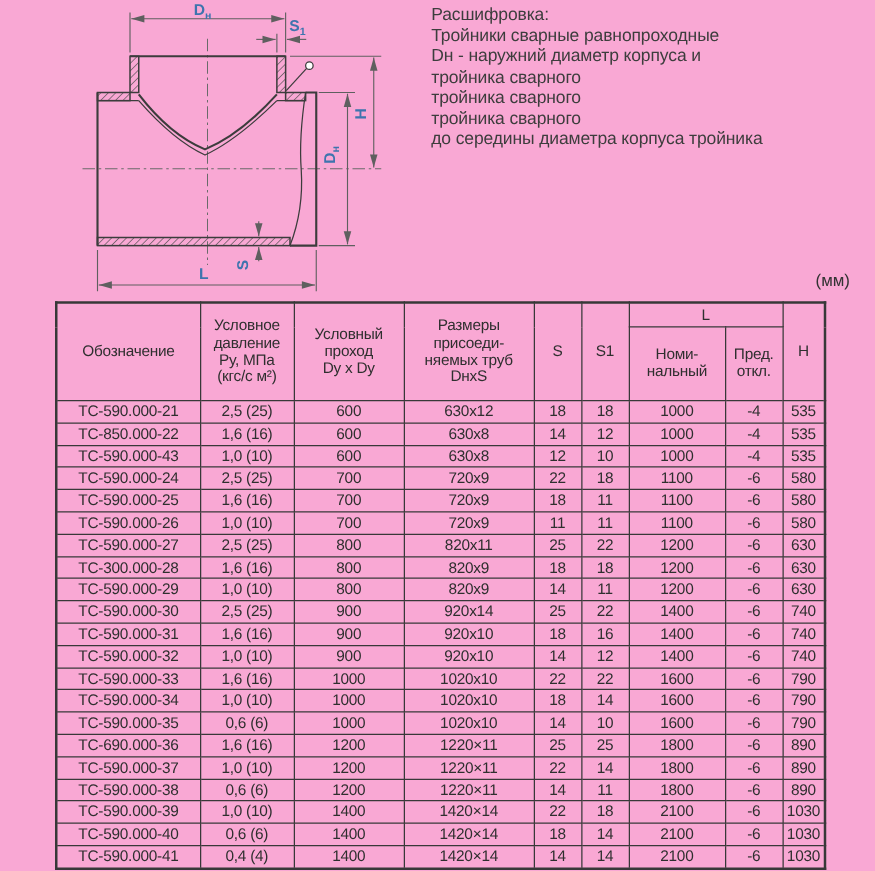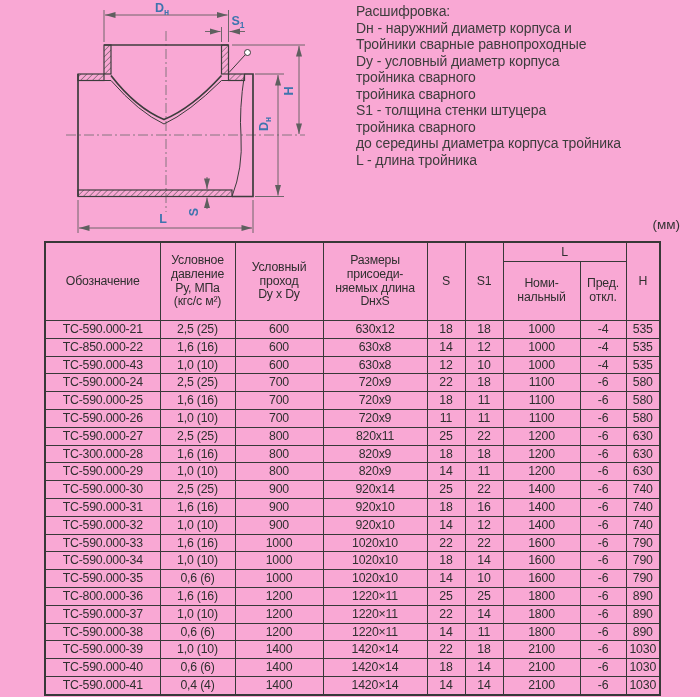--- a/index.html
+++ b/index.html
@@ -10,21 +10,21 @@
   .thick{stroke-width:1.7;}
   .thin{stroke-width:1;}
   .wall{fill:url(#hatch);stroke:#3c3c3c;stroke-width:1.2;}
   .cl{stroke:#6a6a6a;stroke-width:.8;stroke-dasharray:10 3 2 3;fill:none;}
   .dim{stroke:#5f5f5f;stroke-width:.9;fill:none;}
   .dim-label{font-family:"Liberation Sans",sans-serif;font-size:12.5px;font-weight:bold;
              fill:#3e74ae;text-anchor:middle;}
   .dim-label .sub{font-size:8.5px;}
   .legend{position:absolute;left:345px;top:3px;width:352px;font-size:14px;
           line-height:16.55px;color:#3d3d3d;letter-spacing:-0.1px;}
-  .legend-line{white-space:nowrap;margin-left:11px;}
+  .legend-line{white-space:nowrap;}
   .units{position:absolute;top:217px;right:64px;font-size:13.5px;color:#333;}
   table.spec{position:absolute;left:44px;top:241px;width:615px;border-collapse:collapse;
              table-layout:fixed;border:2px solid #383838;}
   .spec th,.spec td{border:1px solid #383838;text-align:center;vertical-align:middle;
              padding:0;font-size:12.3px;color:#2f2f2f;letter-spacing:-0.2px;}
   .spec th{font-weight:normal;white-space:pre-line;line-height:13.8px;}
   .spec thead tr.h-top th.l-head{height:18px;line-height:16px;}
   .spec thead tr.h-sub th{height:58px;}
   .spec td{height:16.8px;line-height:16.8px;white-space:nowrap;}
 </style>
@@ -99,40 +99,37 @@
     <text class="dim-label" x="293" y="91" transform="rotate(-90 293 91)">H</text>
     <text class="dim-label" x="268" y="124" transform="rotate(-90 268 124)"><tspan>D</tspan><tspan class="sub" dy="3">н</tspan></text>
     <text class="dim-label" x="198" y="212" transform="rotate(-90 198 212)">S</text>
     <text class="dim-label" x="163" y="223">L</text>
   </svg>
 
   <div class="legend">
     <div class="legend-line">Расшифровка:</div>
     <div>
 
+        <div class="legend-line">Тройники сварные равнопроходные</div>
+
         <div class="legend-line">Dн - наружний диаметр корпуса и</div>
 
-        <div class="legend-line">Тройники сварные равнопроходные</div>
-
-
-        <div class="legend-line">Dy - условный диаметр корпуса</div>
+
 
         <div class="legend-line">тройника сварного</div>
 
 
         <div class="legend-line">тройника сварного</div>
 
-        <div class="legend-line">S1 - толщина стенки штуцера</div>
 
         <div class="legend-line">тройника сварного</div>
 
 
         <div class="legend-line">до середины диаметра корпуса тройника</div>
 
-        <div class="legend-line">L - длина тройника</div>
       </div>
   </div>
 
   <div class="units">(мм)</div>
 
   <table class="spec">
     <colgroup>
       <col style="width:115px">
         <col style="width:75px">
         <col style="width:88px">
@@ -148,21 +145,21 @@
         <th rowspan="2">Обозначение</th>
         <th rowspan="2">Условное
 давление
 Ру, МПа
 (кгс/с м²)</th>
         <th rowspan="2">Условный
 проход
 Dy x Dy</th>
         <th rowspan="2">Размеры
 присоеди-
-няемых длина
+няемых труб
 DнхS</th>
         <th rowspan="2">S</th>
         <th rowspan="2">S1</th>
         <th colspan="2" class="l-head">L</th>
         <th rowspan="2">H</th>
       </tr>
       <tr class="h-sub">
         <th>Номи-
 нальный</th>
         <th>Пред.
@@ -345,21 +342,21 @@
           <td>1000</td>
           <td>1020x10</td>
           <td>14</td>
           <td>10</td>
           <td>1600</td>
           <td>-6</td>
           <td>790</td>
         </tr>
 
         <tr>
-          <td>ТС-800.000-36</td>
+          <td>ТС-690.000-36</td>
           <td>1,6 (16)</td>
           <td>1200</td>
           <td>1220×11</td>
           <td>25</td>
           <td>25</td>
           <td>1800</td>
           <td>-6</td>
           <td>890</td>
         </tr>
 

